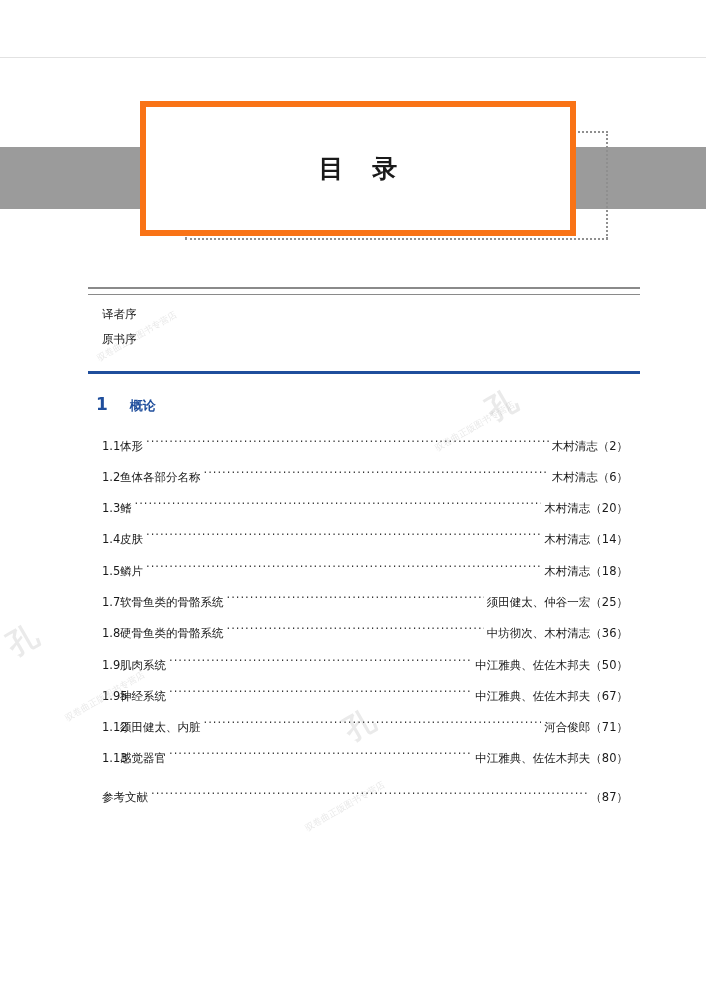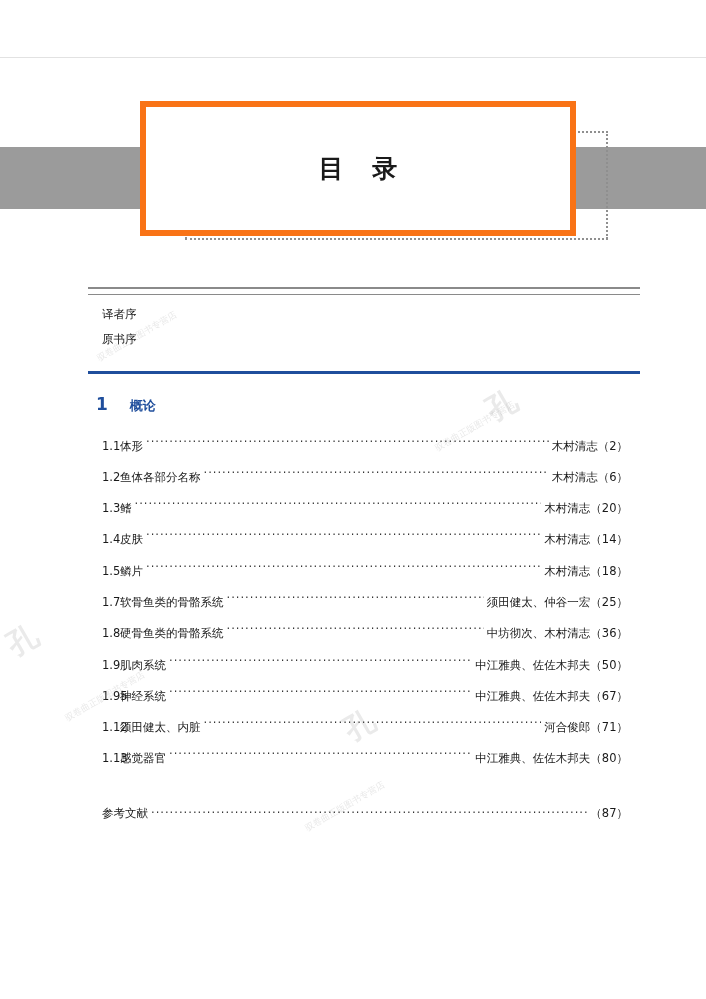--- a/index.html
+++ b/index.html
@@ -186,21 +186,21 @@
     bottom: 1px;
     white-space: nowrap;
   }
   .toc-right {
     flex: none;
     padding-left: 2px;
     text-align: right;
   }
   .ref-row {
     display: flex;
-    align-items: flex-end;
+    align-items: flex-start;
     height: 31px;
     margin-top: 8px;
     font-family: "DejaVu Sans", sans-serif;
     font-size: 11.5px;
     color: #1a1a1a;
     white-space: nowrap;
     padding-left: 26px;
   }
   
   .wm {

